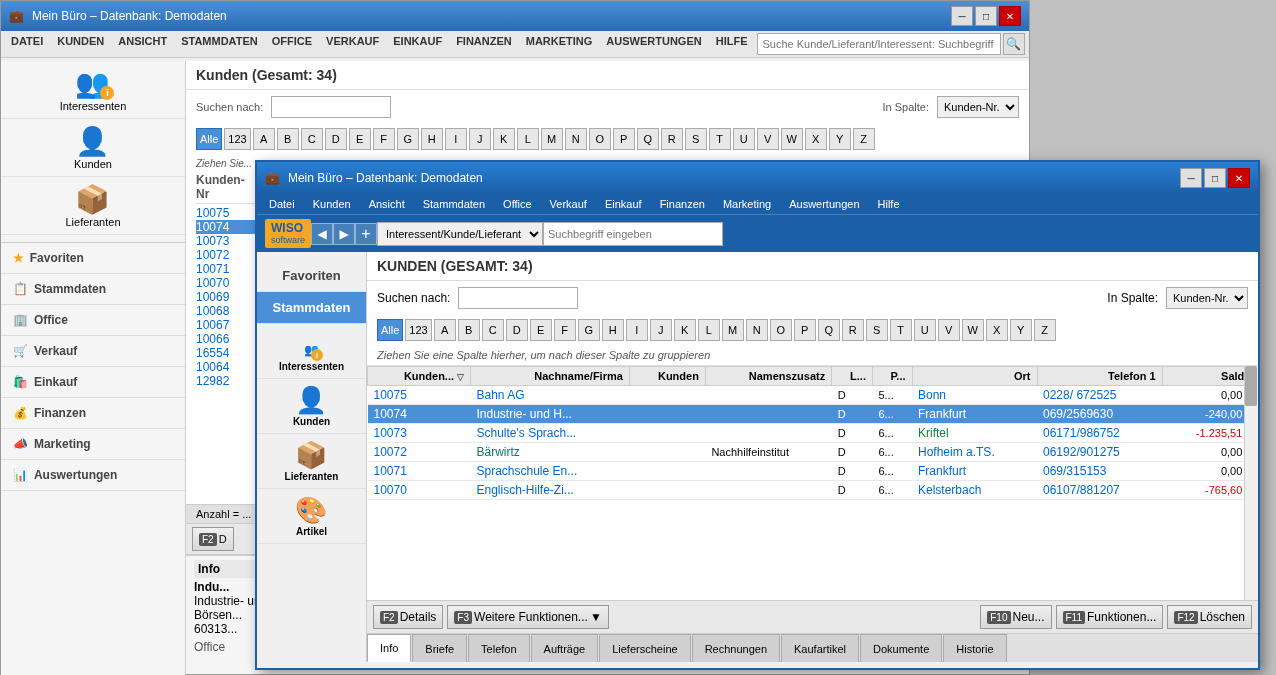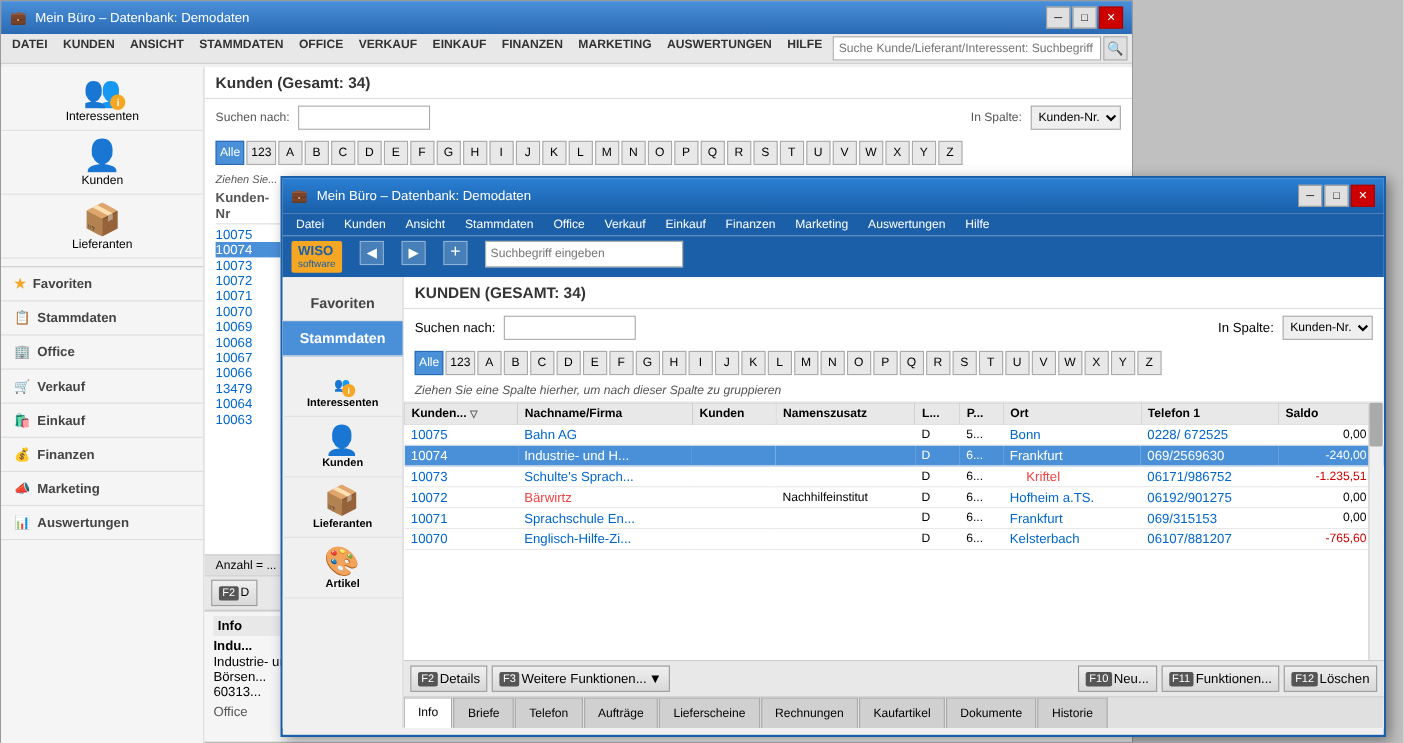--- a/index.html
+++ b/index.html
@@ -34,42 +34,42 @@
     
     .win2 { position: absolute; top: 160px; left: 255px; width: 1005px; height: 510px; background: #f0f0f0; border: 2px solid #1a5fa8; box-shadow: 4px 4px 12px rgba(0,0,0,0.4); z-index: 10; }
     .win2-titlebar { background: linear-gradient(to bottom, #2a7fd4, #1a5fa8); height: 32px; display: flex; align-items: center; justify-content: space-between; padding: 0 8px; color: white; font-size: 13px; }
     .win2-controls { display: flex; gap: 2px; }
     .win2-controls button { width: 22px; height: 20px; border: 1px solid #999; background: #e0e0e0; cursor: pointer; font-size: 10px; display: flex; align-items: center; justify-content: center; }
     .win2-controls button.close { background: #cc0000; color: white; border-color: #aa0000; }
 
     .win2-menubar { background: #1a5fa8; padding: 2px 4px; display: flex; gap: 2px; }
     .win2-menubar span { padding: 2px 8px; cursor: pointer; font-size: 11px; color: white; }
 
-    .win2-toolbar { background: #1a5fa8; padding: 4px 8px; display: flex; gap: 16px; border-top: 1px solid rgba(255,255,255,0.2); }
+    .win2-toolbar { background: #1a5fa8; padding: 4px 8px; display: flex; align-items: center; gap: 0; border-top: 1px solid rgba(255,255,255,0.2); }
     .nav-arrow { background: rgba(255,255,255,0.2); border: 1px solid rgba(255,255,255,0.4); color: white; width: 22px; height: 22px; cursor: pointer; font-size: 12px; display: flex; align-items: center; justify-content: center; }
     .add-btn { background: rgba(255,255,255,0.2); border: 1px solid rgba(255,255,255,0.4); color: white; width: 22px; height: 22px; cursor: pointer; font-size: 16px; display: flex; align-items: center; justify-content: center; }
     .search-combo { height: 24px; border: 1px solid #aaa; padding: 1px 4px; font-size: 11px; min-width: 130px; }
     .search-input { height: 24px; border: 1px solid #aaa; padding: 1px 4px; font-size: 11px; width: 180px; background: white; }
 
     .win2-body { display: flex; height: calc(100% - 96px); }
     .win2-sidebar { width: 110px; background: #f0f0f0; border-right: 1px solid #ccc; padding-top: 8px; }
     .win2-sidebar-item { text-align: center; padding: 6px 4px; cursor: pointer; border-bottom: 1px solid #e0e0e0; }
     .win2-sidebar-item.active { background: #4a90d9; color: white; }
     .win2-sidebar-label { font-size: 10px; font-weight: bold; }
 
     .win2-content { flex: 1; background: white; overflow: hidden; display: flex; flex-direction: column; }
     .win2-content-header { padding: 6px 10px; font-size: 14px; font-weight: bold; color: #333; border-bottom: 1px solid #ddd; }
     .win2-search-row { display: flex; align-items: center; gap: 8px; padding: 6px 10px; }
     .win2-alpha-bar { display: flex; gap: 2px; padding: 4px 10px; }
     .win2-alpha-btn { height: 22px; min-width: 22px; border: 1px solid #aaa; background: #e8e8e8; cursor: pointer; font-size: 11px; padding: 0 3px; }
     .win2-alpha-btn.active { background: #4a90d9; color: white; border-color: #2a6ab5; }
     .win2-group-hint { padding: 4px 10px; color: #555; font-style: italic; font-size: 11px; border-bottom: 1px solid #e0e0e0; }
     .win2-table-wrap { flex: 1; overflow-y: auto; position: relative; }
     .win2-table { width: 100%; border-collapse: collapse; }
-    .win2-table th { background: #e8e8e8; border: 1px solid #ccc; padding: 3px 6px; text-align: left; font-size: 11px; cursor: pointer; white-space: nowrap; position: sticky; top: 0; }
+    .win2-table th { background: #e8e8e8; border: 1px solid #ccc; padding: 3px 6px; text-align: right; font-size: 11px; cursor: pointer; white-space: nowrap; position: sticky; top: 0; }
     .win2-table td { border-bottom: 1px solid #e8e8e8; padding: 2px 6px; font-size: 11px; white-space: nowrap; }
     .win2-table tr.selected td { background: #4a90d9; color: white; }
     .win2-table tr.selected td a { color: white; }
     .win2-status { padding: 3px 10px; background: #e0e0e0; border-top: 1px solid #ccc; font-size: 11px; }
 
     
     .win2-bottom-toolbar { background: #e8e8e8; border-top: 1px solid #ccc; padding: 4px 6px; display: flex; gap: 4px; align-items: center; }
     .fn-btn { height: 24px; border: 1px solid #999; background: linear-gradient(to bottom, #f0f0f0, #d8d8d8); cursor: pointer; font-size: 11px; padding: 0 6px; display: flex; align-items: center; gap: 2px; }
     .fn-btn .fkey { background: #555; color: white; padding: 1px 3px; font-size: 10px; border-radius: 2px; }
 
@@ -225,23 +225,23 @@
       <div><a href="#" class="link-blue">10075</a></div>
       <div style="background:#4a90d9;"><a href="#" style="color:white;text-decoration:none;">10074</a></div>
       <div><a href="#" class="link-blue">10073</a></div>
       <div><a href="#" class="link-blue">10072</a></div>
       <div><a href="#" class="link-blue">10071</a></div>
       <div><a href="#" class="link-blue">10070</a></div>
       <div><a href="#" class="link-blue">10069</a></div>
       <div><a href="#" class="link-blue">10068</a></div>
       <div><a href="#" class="link-blue">10067</a></div>
       <div><a href="#" class="link-blue">10066</a></div>
-      <div><a href="#" class="link-blue">13479</a></div>
+      <div><a href="#" class="link-blue">16554</a></div>
       <div><a href="#" class="link-blue">10064</a></div>
-      <div><a href="#" class="link-blue">10063</a></div>
+      <div><a href="#" class="link-blue">12982</a></div>
     </div>
     <div style="padding:3px 10px;background:#e0e0e0;border-top:1px solid #ccc;font-size:11px;">Anzahl = ...</div>
 
     <div style="display:flex;gap:4px;padding:3px 6px;background:#e8e8e8;border-top:1px solid #ccc;">
       <button class="fn-btn"><span class="fkey">F2</span> D</button>
     </div>
 
     <div style="height:120px;border-top:2px solid #ccc;background:#f5f5f5;padding:4px 8px;font-size:11px;">
       <div style="font-weight:bold;margin-bottom:2px;background:#e8e8e8;padding:2px 4px;">Info</div>
       <div><strong>Indu...</strong></div>
@@ -281,20 +281,23 @@
   </div>
 
   <div class="win2-toolbar">
     <div style="background:#f5a623;color:#1a5fa8;font-weight:bold;font-size:12px;padding:2px 6px;border-radius:2px;line-height:1.2;">
       <div>WISO</div>
       <div style="font-size:9px;font-weight:normal;">software</div>
     </div>
     <button class="nav-arrow">◀</button>
     <button class="nav-arrow">▶</button>
     <button class="add-btn">+</button>
+    <select class="search-combo">
+      <option>Interessent/Kunde/Lieferant</option>
+    </select>
     <input type="text" class="search-input" placeholder="Suchbegriff eingeben" style="">
   </div>
 
   <div class="win2-body">
 
     <div class="win2-sidebar">
       <div class="win2-sidebar-item" style="padding:8px 4px;">
         <div style="font-size:13px;font-weight:bold;color:#444;">Favoriten</div>
       </div>
       <div class="win2-sidebar-item active" style="padding:8px 4px;">
@@ -402,27 +405,27 @@
       <td><a href="#" style="color:white;text-decoration:none;">069/2569630</a></td>
       <td style="color:white;text-align:right;">-240,00 €</td>
     </tr>
               <tr>
       <td><a href="#" style="color:#0066cc;text-decoration:none;">10073</a></td>
       <td><a href="#" style="color:#0066cc;text-decoration:none;">Schulte's Sprach...</a></td>
       <td></td>
       <td></td>
       <td>D</td>
       <td>6...</td>
-      <td><a href="#" style="color:#ef4444;text-decoration:none;margin-left:15px;">Kriftel</a></td>
+      <td><a href="#" style="color:#15803d;text-decoration:none;">Kriftel</a></td>
       <td><a href="#" style="color:#0066cc;text-decoration:none;">06171/986752</a></td>
       <td style="color:#cc0000;text-align:right;">-1.235,51 €</td>
     </tr>
               <tr>
       <td><a href="#" style="color:#0066cc;text-decoration:none;">10072</a></td>
-      <td><a href="#" style="color:#ef4444;text-decoration:none;">Bärwirtz</a></td>
+      <td><a href="#" style="color:#0f766e;text-decoration:none;">Bärwirtz</a></td>
       <td></td>
       <td>Nachhilfeinstitut</td>
       <td>D</td>
       <td>6...</td>
       <td><a href="#" style="color:#0066cc;text-decoration:none;">Hofheim a.TS.</a></td>
       <td><a href="#" style="color:#0066cc;text-decoration:none;">06192/901275</a></td>
       <td style="color:#000;text-align:right;">0,00 €</td>
     </tr>
               <tr>
       <td><a href="#" style="color:#0066cc;text-decoration:none;">10071</a></td>

